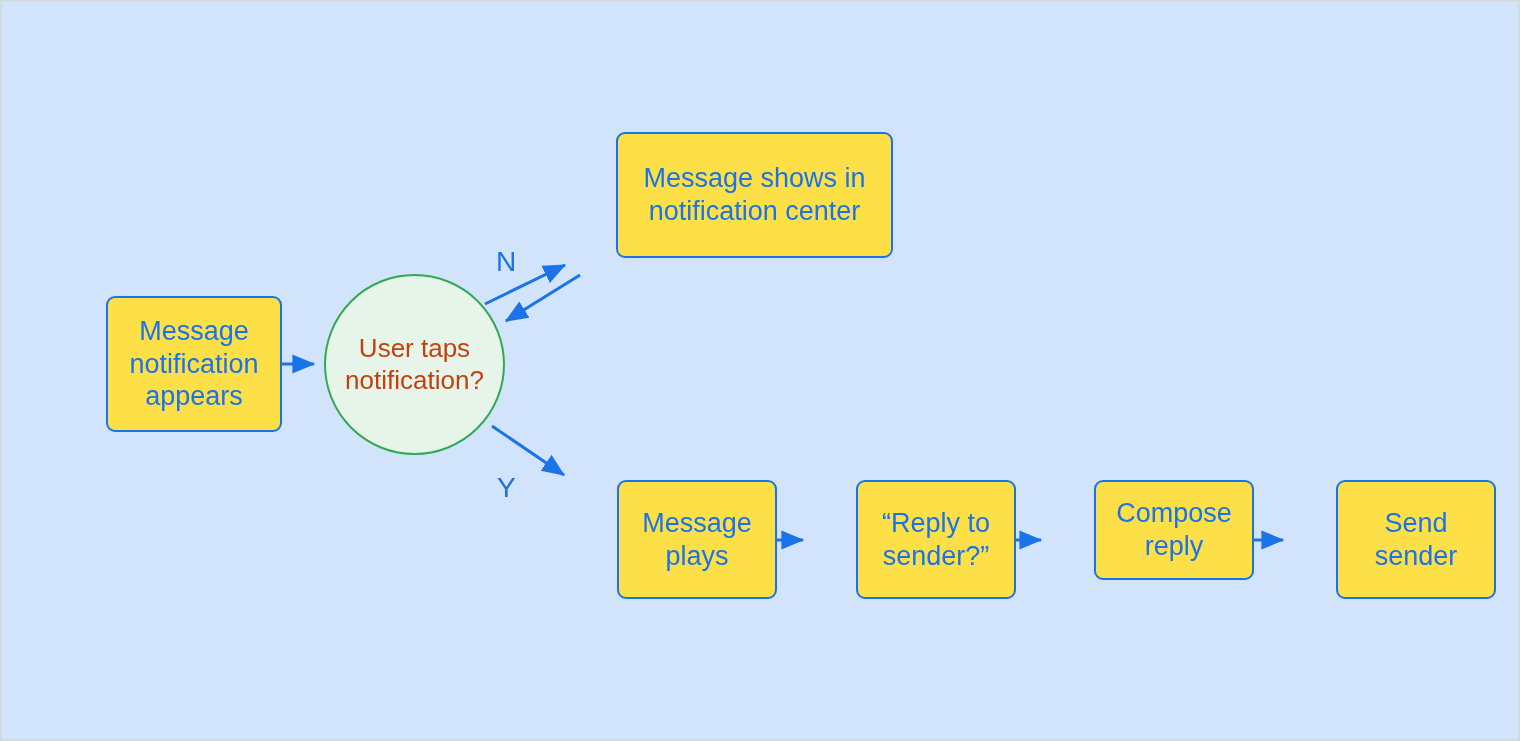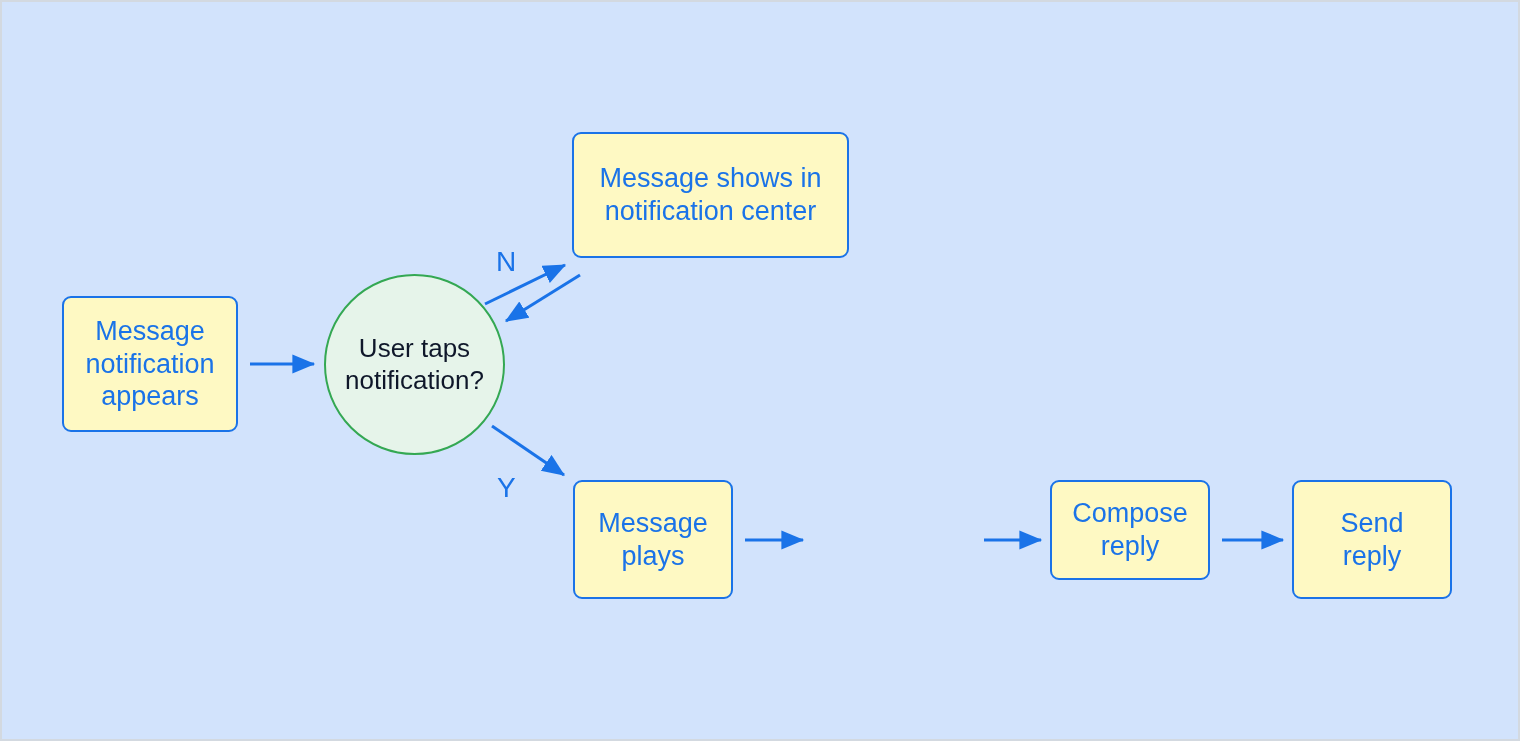--- a/index.html
+++ b/index.html
@@ -29,31 +29,32 @@
   .node {
     position: absolute;
     box-sizing: border-box;
     display: flex;
     align-items: center;
     justify-content: center;
     text-align: center;
     line-height: 1.22;
   }
   .box {
-    background: #fef9c3;
+    background: #fde047;
     border: 2px solid #1a73e8;
     border-radius: 9px;
     color: #1a73e8;
     font-size: 27px;
+    margin-left: 44px;
   }
   .circle {
     background: #e6f4ea;
     border: 2px solid #34a853;
     border-radius: 50%;
-    color: #0f172a;
+    color: #c2410c;
     font-size: 26px;
   }
   .edge-label {
     position: absolute;
     color: #1a73e8;
     font-size: 28px;
     line-height: 1;
   }
   .node-text {
     display: block;
@@ -102,28 +103,32 @@
   <div class="node box" style="left: 570px; top: 130px; width: 277px; height: 126px;">
     <span class="node-text">Message shows in
 notification center</span>
   </div>
 
   <div class="node box" style="left: 571px; top: 478px; width: 160px; height: 119px;">
     <span class="node-text">Message
 plays</span>
   </div>
 
+  <div class="node box" style="left: 810px; top: 478px; width: 160px; height: 119px;">
+    <span class="node-text">“Reply to
+sender?”</span>
+  </div>
 
   <div class="node box" style="left: 1048px; top: 478px; width: 160px; height: 100px;">
     <span class="node-text">Compose
 reply</span>
   </div>
 
   <div class="node box" style="left: 1290px; top: 478px; width: 160px; height: 119px;">
     <span class="node-text">Send
-reply</span>
+sender</span>
   </div>
 
   <div class="edge-label" style="left: 494px; top: 246px;">N</div>
 
   <div class="edge-label" style="left: 495px; top: 472px;">Y</div>
 
 </div>
 
 </body></html>

